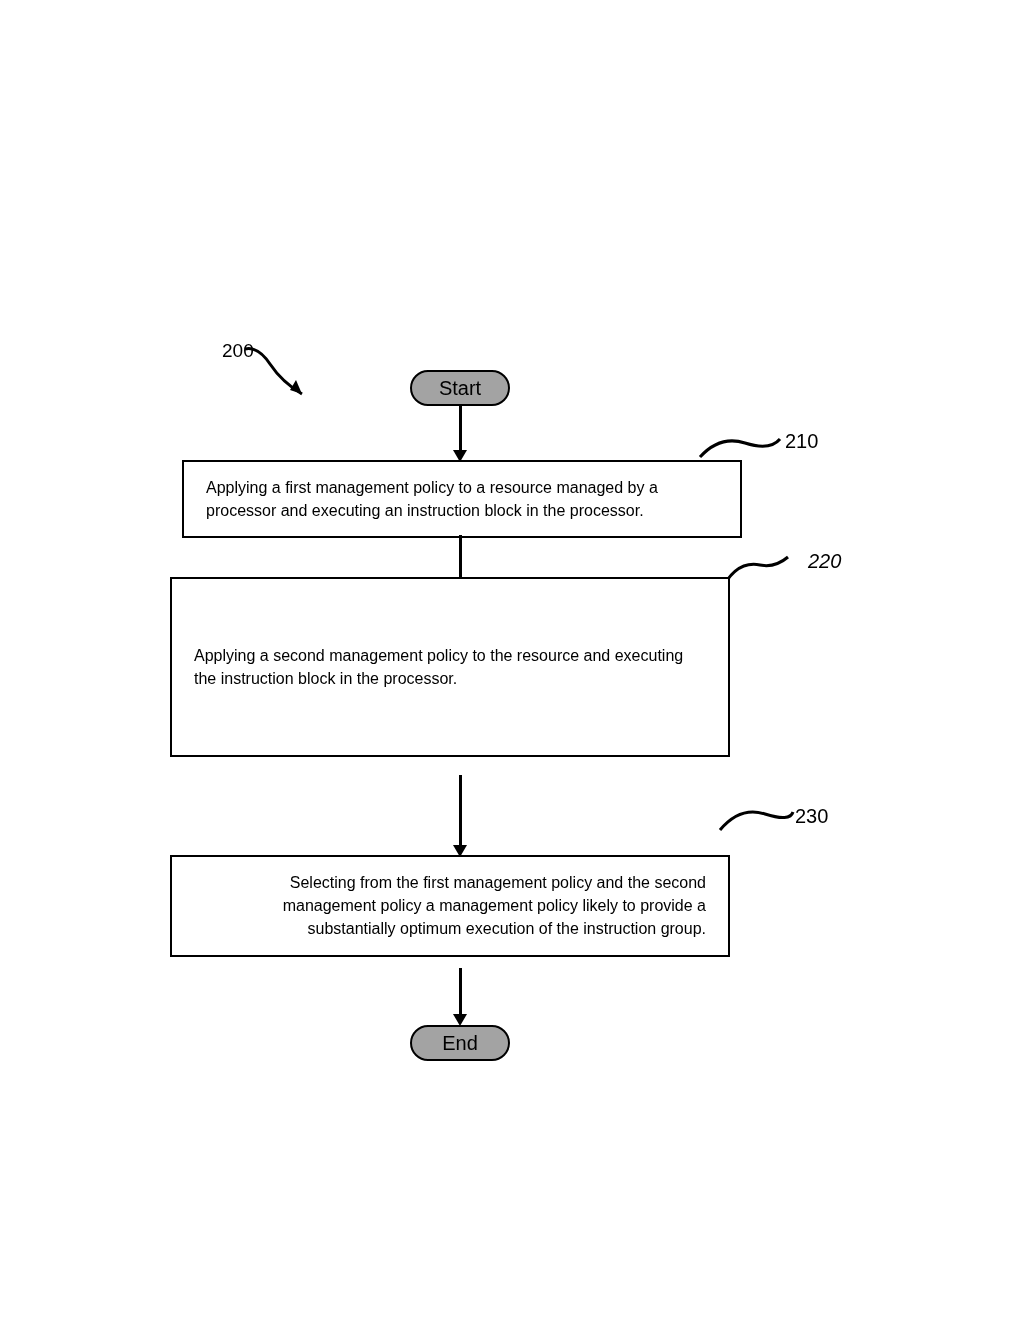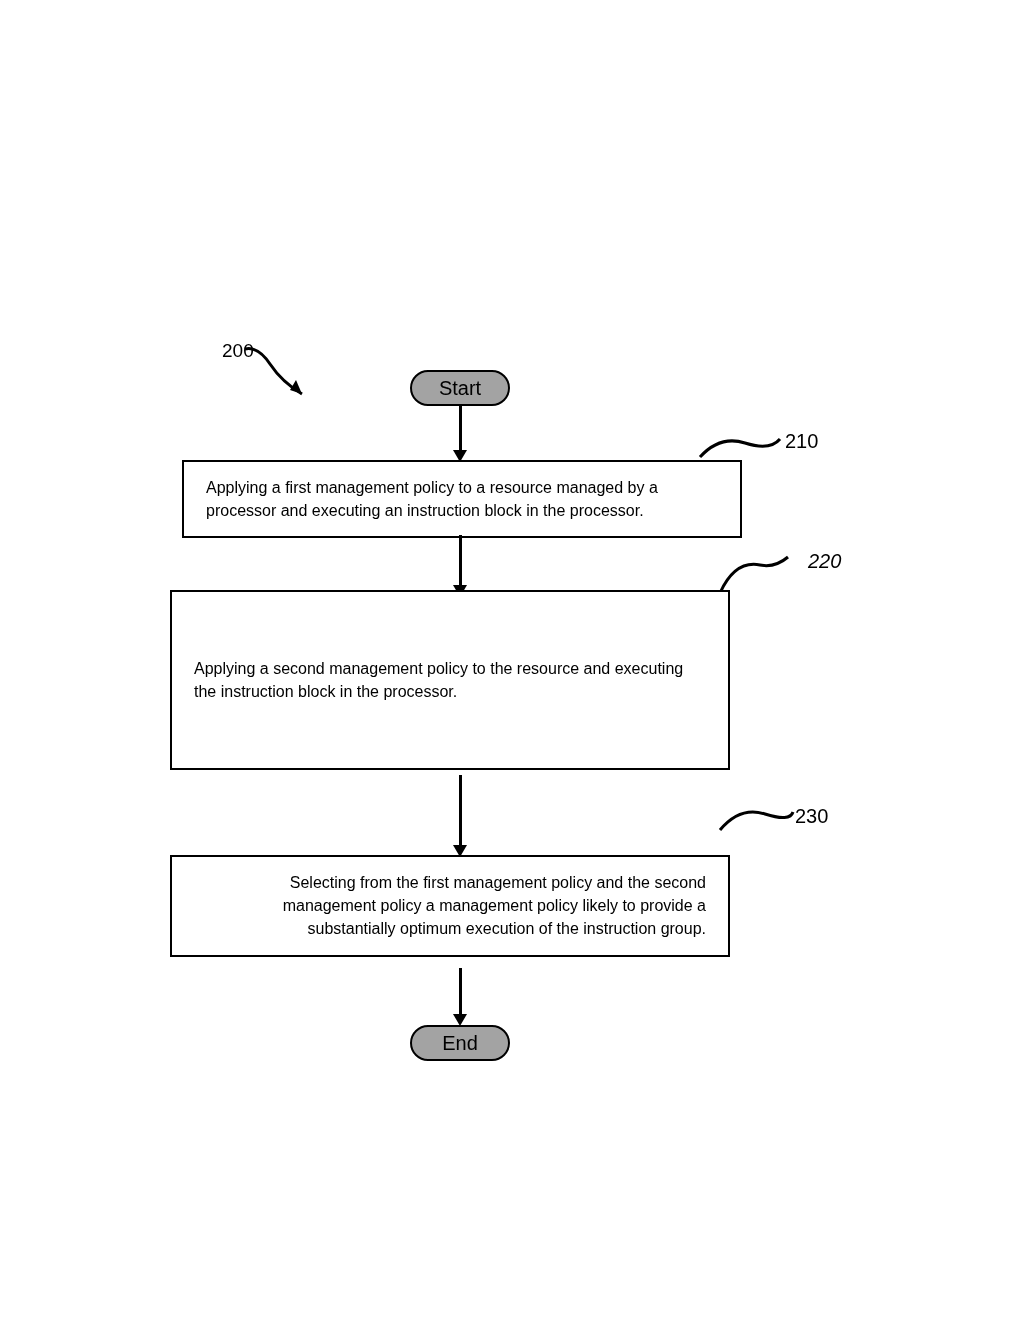--- a/index.html
+++ b/index.html
@@ -77,21 +77,21 @@
   .box {
     position: absolute;
     left: 0;
     border: 2.5px solid #000;
     background: #fff;
     padding: 14px 22px;
     font-size: 16px;
     line-height: 1.45;
   }
   .box1 { top: 120px; width: 560px; margin-left: 12px; }
-  .box2 { top: 250px; width: 560px; height: 180px; display: flex; align-items: center; }
+  .box2 { top: 237px; width: 560px; height: 180px; display: flex; align-items: center; }
   .box3 { top: 515px; width: 560px; text-align: right; }
 
   .ref-label {
     position: absolute;
     font-size: 20px;
   }
   .ref-210 { top: 90px;  left: 615px; }
   .ref-220 { top: 210px; left: 638px; font-style: italic; }
   .ref-230 { top: 465px; left: 625px; }
 

